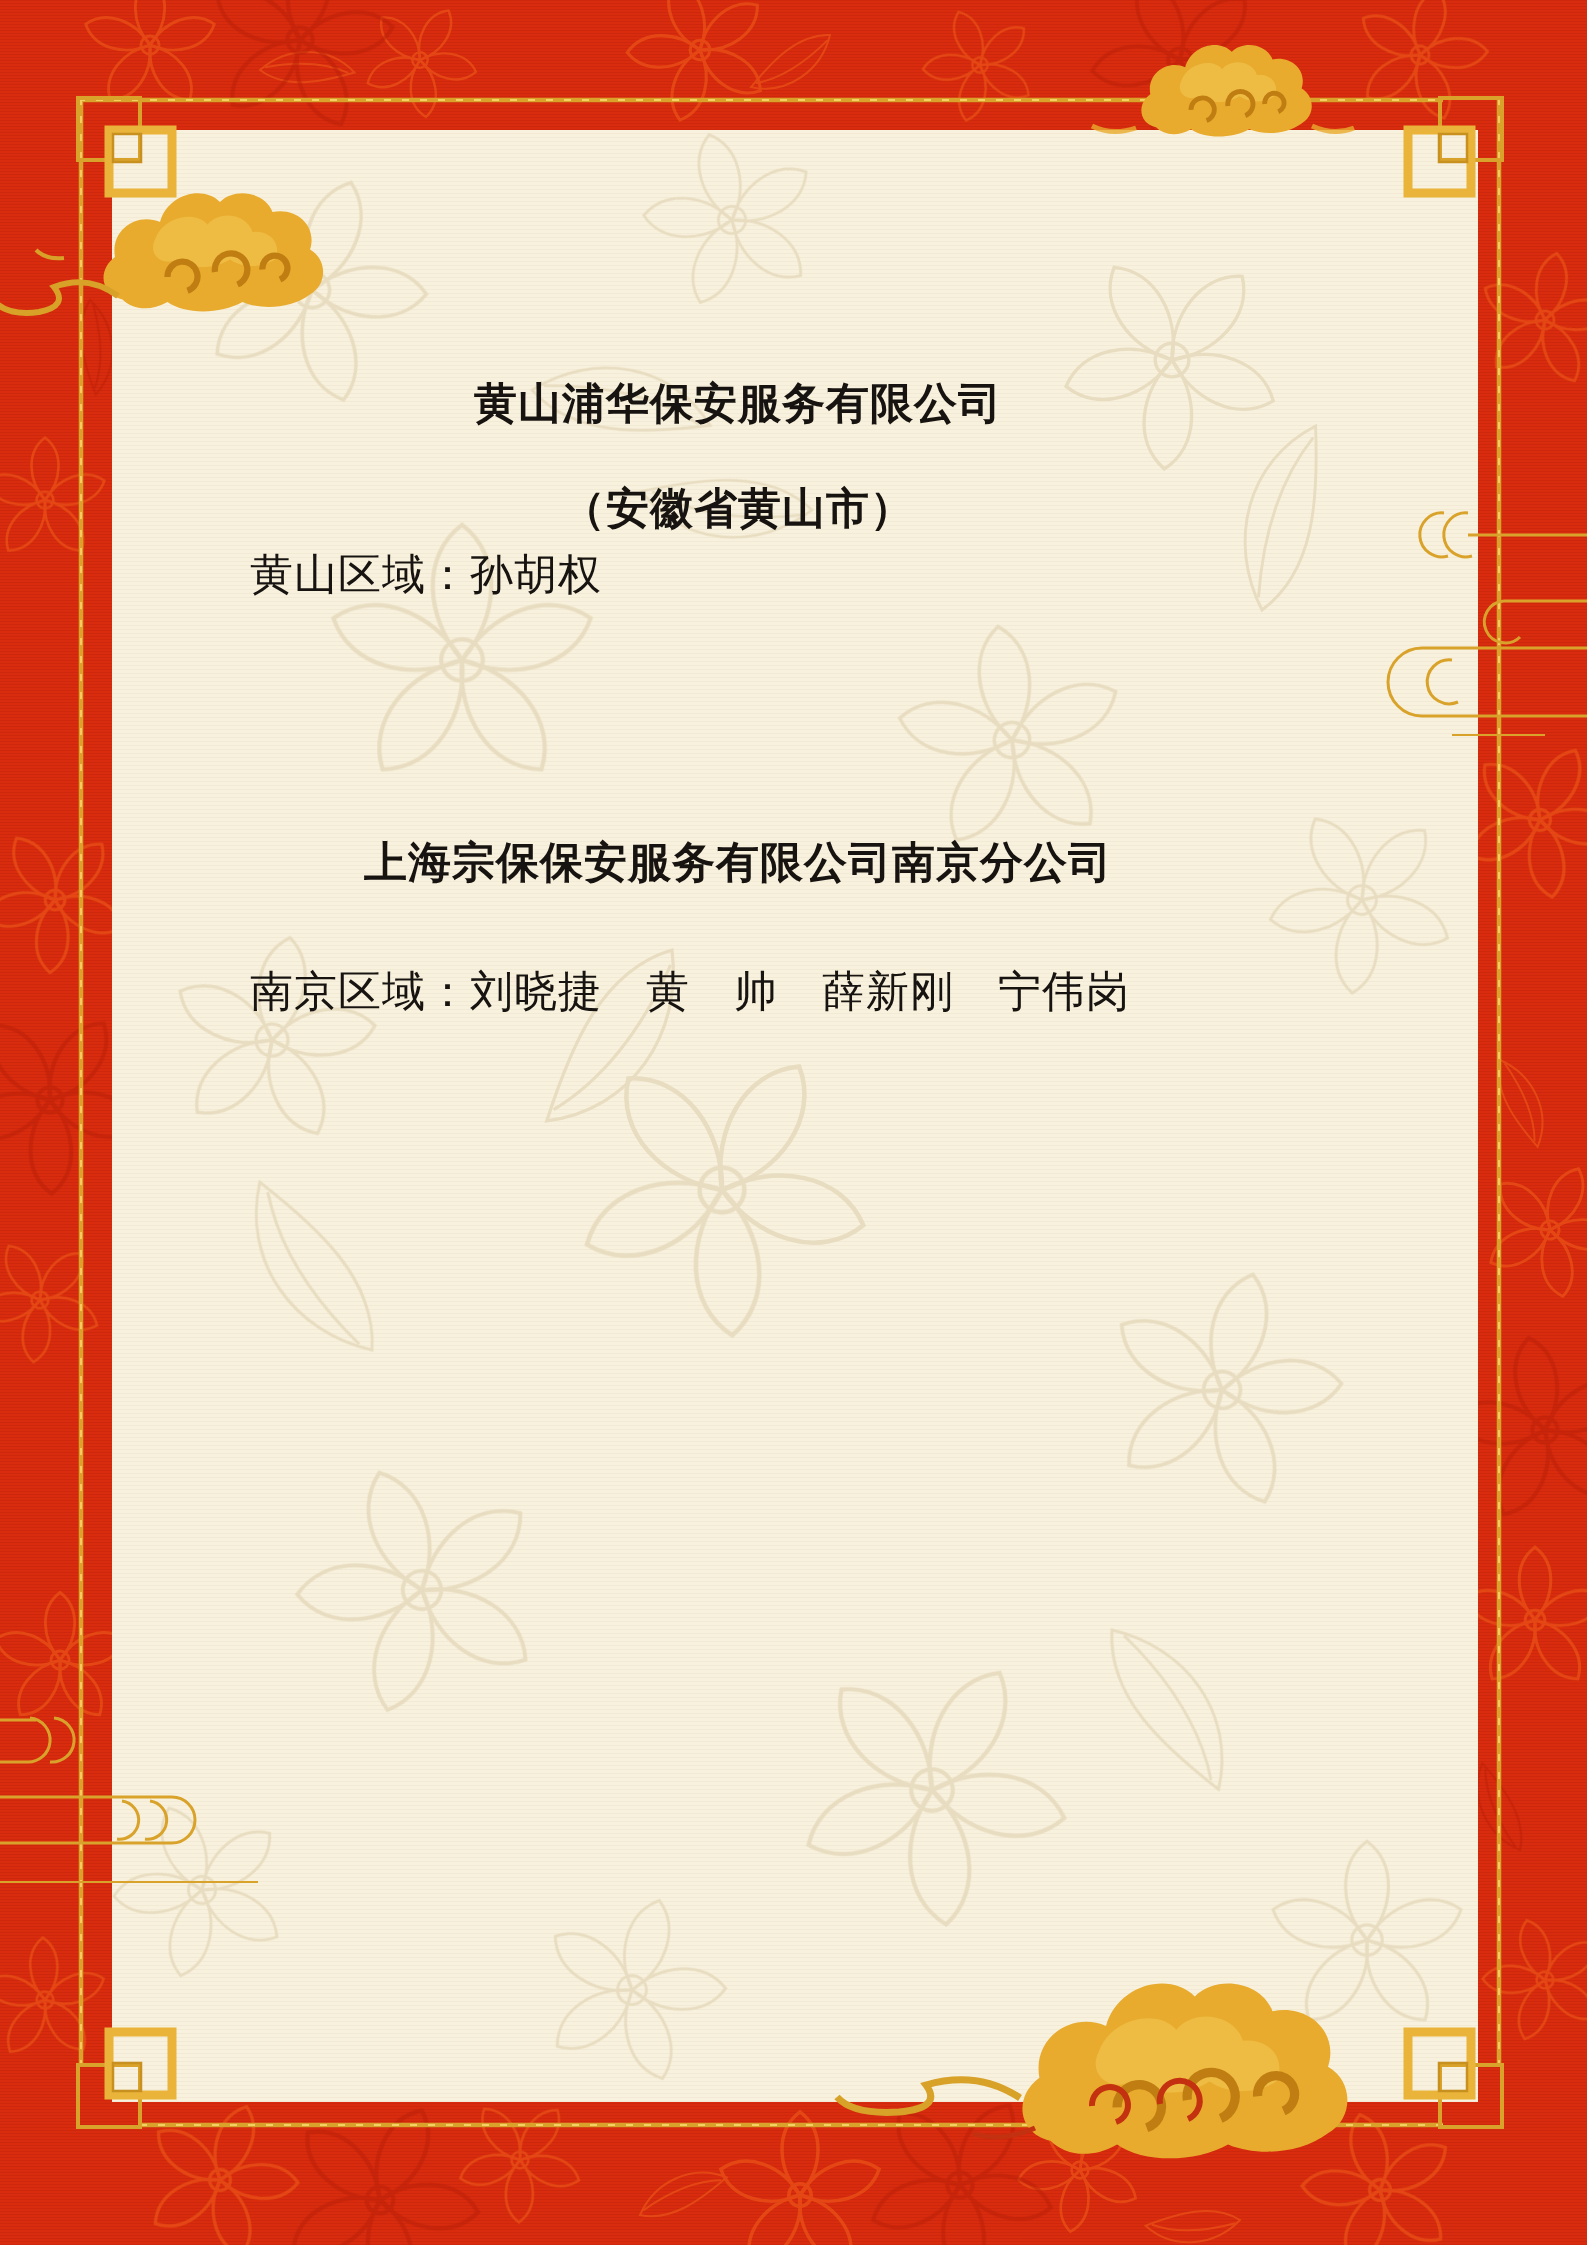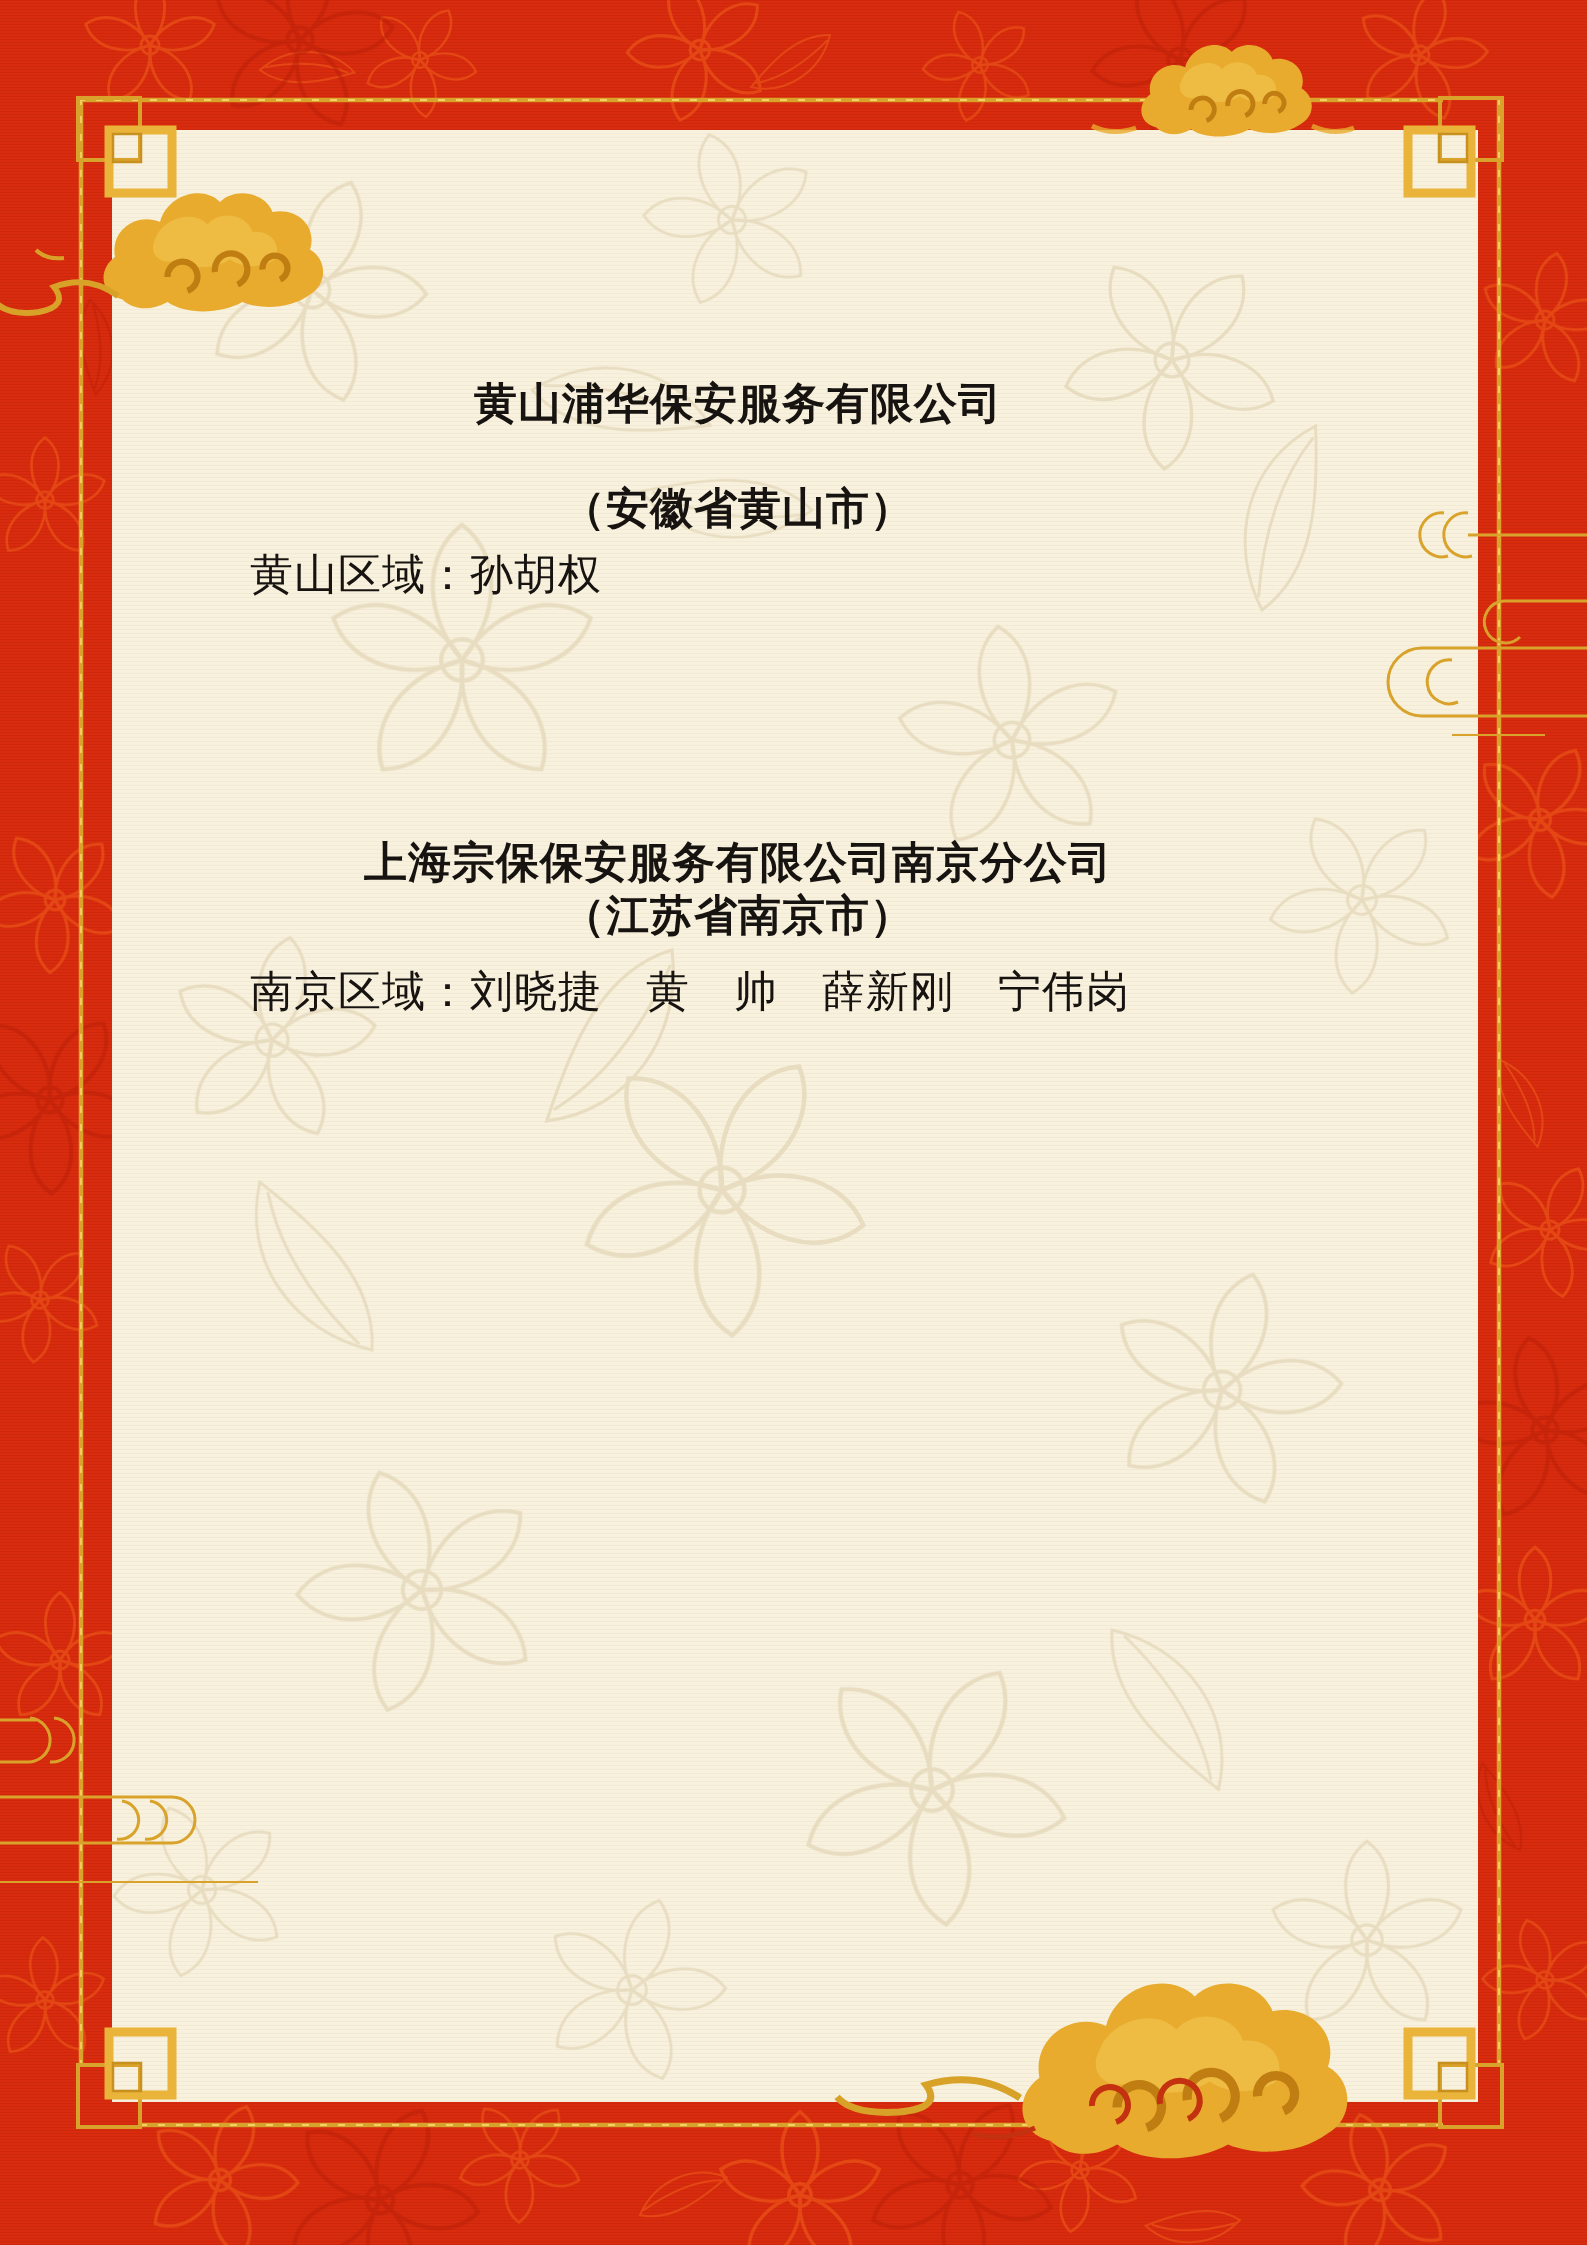--- a/index.html
+++ b/index.html
@@ -205,16 +205,15 @@
       <path fill="none" stroke="#d8a128" stroke-width="7" d="M1020,2098 q-42,-28 -94,-13 q17,23 -27,27 q-46,3 -62,-15"></path>
       <path fill="none" stroke="#c43110" stroke-width="5" d="M1035,2128 q-30,14 -62,6"></path>
     </g>
   </svg>
 
   <div class="textline t-center" style="top:380px;">黄山浦华保安服务有限公司</div>
   <div class="textline t-center" style="top:485px;">（安徽省黄山市）</div>
   <div class="textline t-left" style="top:551px;">黄山区域：孙胡权</div>
 
   <div class="textline t-center" style="top:807px;margin-top:32px;">上海宗保保安服务有限公司南京分公司</div>
-  <div class="textline t-center" style="top:892px;">（江苏省南京市）</div>
   <div class="textline t-left" style="top:968px;">南京区域：刘晓捷　黄　帅　薛新刚　宁伟岗</div>
 
 </div>
 
 </body></html>

